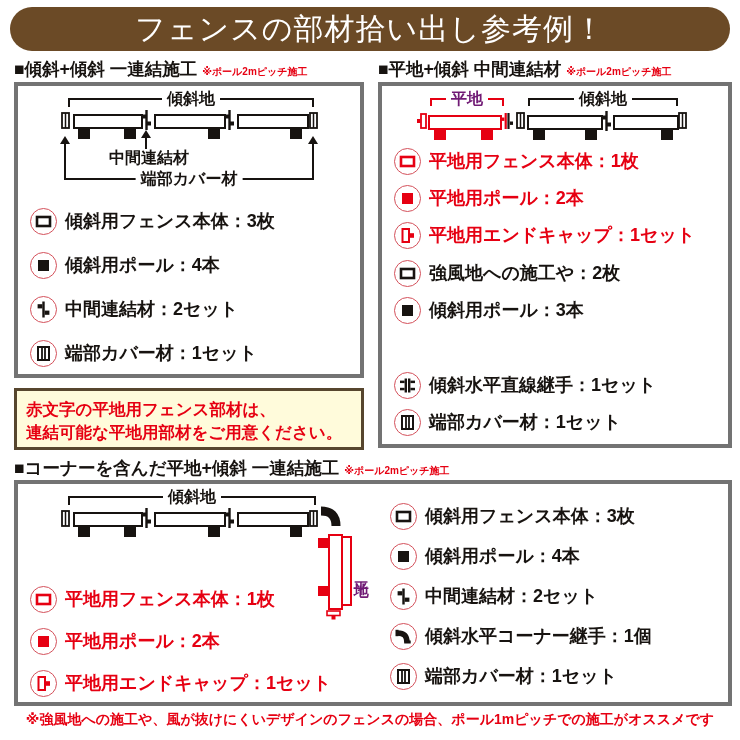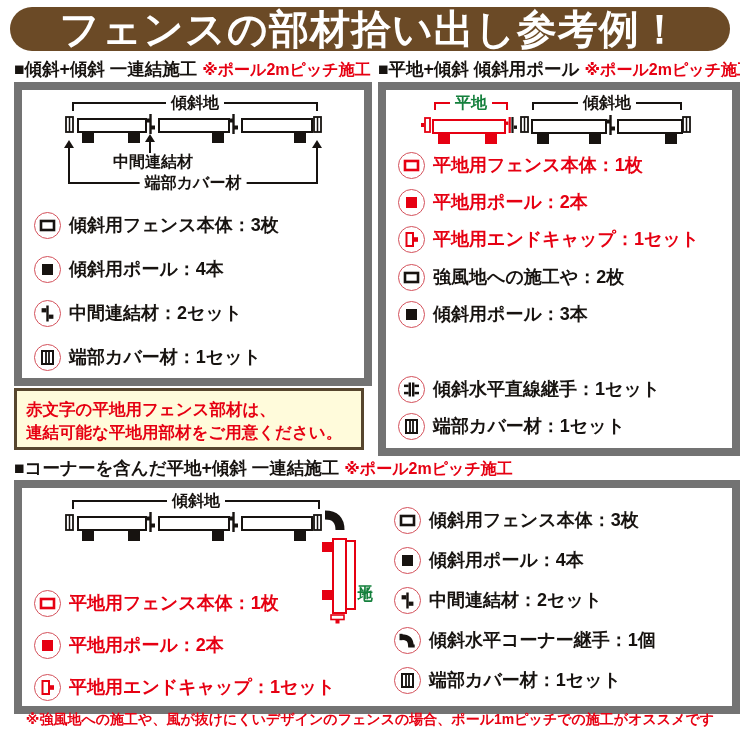--- a/index.html
+++ b/index.html
@@ -6,27 +6,27 @@
   body{
     width:740px;height:740px;position:relative;background:#ffffff;
     font-family:"Liberation Sans","DejaVu Sans",sans-serif;overflow:hidden;
     -webkit-font-smoothing:antialiased;
   }
   
   .banner{
     position:absolute;left:10px;top:7px;width:720px;height:44px;
     background:#6b4a26;border-radius:22px;display:flex;align-items:center;justify-content:center;
   }
-  .banner span{color:#fff;font-size:40px;font-weight:bold;letter-spacing:1px;white-space:nowrap;}
+  .banner span{color:#fff;font-size:30px;font-weight:normal;letter-spacing:1px;white-space:nowrap;}
   
   .sec-head{position:absolute;white-space:nowrap;font-weight:bold;}
   .sec-head .main{font-size:17.5px;color:#171310;}
-  .sec-head .pitch{font-size:16px;color:#e60012;margin-left:5px;}
-  
-  .frame{position:absolute;border:8px solid #737373;background:#fff;}
+  .sec-head .pitch{font-size:10px;color:#e60012;margin-left:5px;}
+  
+  .frame{position:absolute;border:4px solid #737373;background:#fff;}
   .note-box{
     position:absolute;left:14px;top:388px;width:350px;height:62px;border:3px solid #57462e;
     background:#fffbdb;box-sizing:border-box;padding:7px 9px;
   }
   .note-box div{color:#e60012;font-weight:bold;font-size:16.5px;line-height:1.4;white-space:nowrap;}
   
   .item{position:absolute;left:12px;display:flex;align-items:center;gap:8px;height:30px;color:#171310;}
   .item .txt{font-size:18px;font-weight:bold;white-space:nowrap;color:#171310;}
   .item.red{color:#e60012;}
   .item.red .txt{color:#e60012;}
@@ -40,21 +40,21 @@
   .vl{position:absolute;width:2.4px;background:#171310;}
   .redl{background:#e60012;}
   .panel{position:absolute;height:11px;background:#fff;border:2.2px solid #171310;box-sizing:content-box;}
   .panel.redp{border-color:#e60012;}
   .pole{position:absolute;width:12px;height:10px;background:#171310;}
   .pole.redp{background:#e60012;}
   .blabel{
     position:absolute;transform:translate(-50%,-50%);background:#fff;padding:0 5px;
     font-weight:bold;font-size:16px;color:#171310;white-space:nowrap;line-height:1.1;
   }
-  .blabel.redt{color:#15803d;}
+  .blabel.redt{color:#701a75;}
   .blabel.vert{writing-mode:vertical-rl;padding:4px 0;letter-spacing:2px;font-size:15px;}
   .tri-up{position:absolute;width:0;height:0;border-left:5px solid transparent;border-right:5px solid transparent;border-bottom:8px solid #171310;}
   .dsvg{position:absolute;}
   
   .footer{
     position:absolute;left:0;top:711px;width:740px;text-align:center;
     color:#e60012;font-weight:bold;font-size:14px;white-space:nowrap;
   }
 </style>
 </head>
@@ -62,21 +62,21 @@
 
 <div class="banner">
   <span>フェンスの部材拾い出し参考例！</span>
 </div>
 
 <div class="sec-head" style="left:14px;top:57px;">
   <span class="main">■傾斜+傾斜 一連結施工</span><span class="pitch">※ポール2mピッチ施工</span>
 </div>
 
 <div class="sec-head" style="left:378px;top:57px;">
-  <span class="main">■平地+傾斜 傾斜用ポール</span><span class="pitch">※ポール2mピッチ施工</span>
+  <span class="main">■平地+傾斜 中間連結材</span><span class="pitch">※ポール2mピッチ施工</span>
 </div>
 
 <div class="frame" style="left:14px;top:82px;width:342px;height:288px;">
   <div class="d">
 
     <div class="hl" style="left:50px;top:12px;width:246px;"></div>
     <div class="vl" style="left:50px;top:12px;height:9px;"></div>
     <div class="vl" style="left:293.6px;top:12px;height:9px;"></div>
     <div class="blabel" style="left:173px;top:13px;">傾斜地</div>
 

